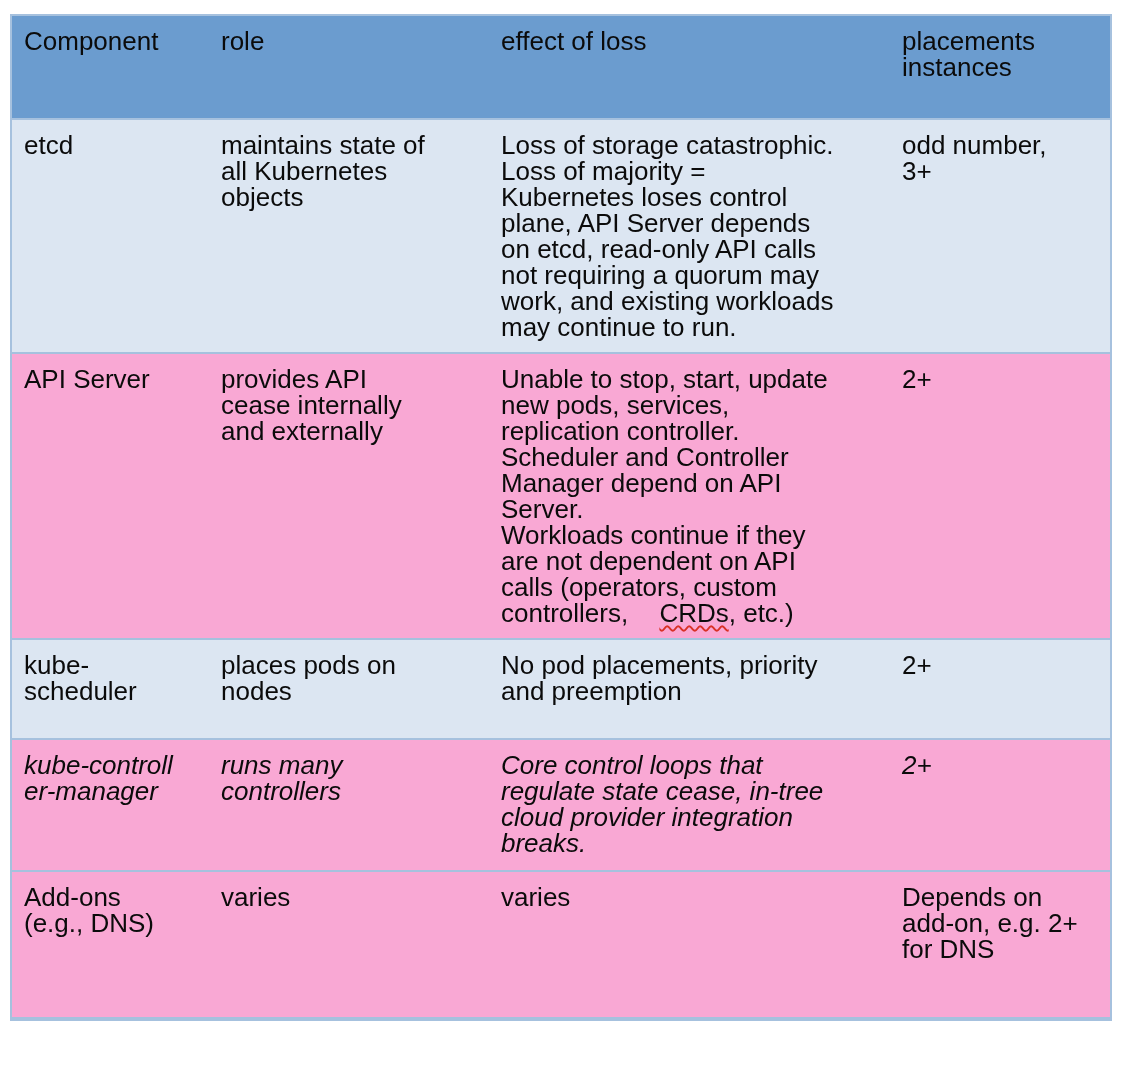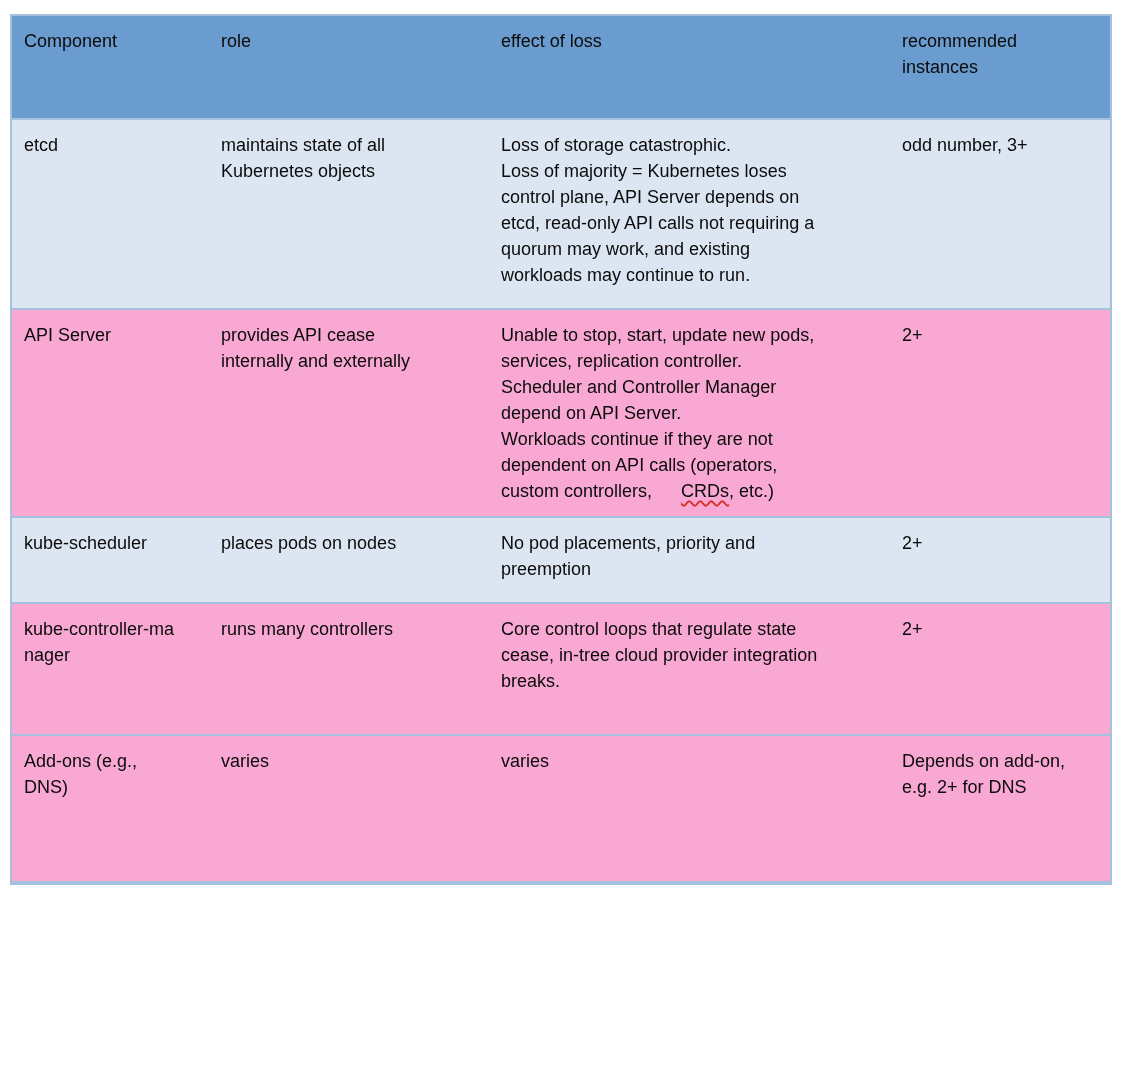--- a/index.html
+++ b/index.html
@@ -25,21 +25,21 @@
     overflow: hidden;
   }
   table.k8s-table {
     border-collapse: collapse;
     table-layout: fixed;
     width: 1100px;
     margin: 14px 0 0 10px;
     border: 2px solid var(--border);
     border-bottom-width: 4px;
     color: var(--text);
-    font-size: 18px;
+    font-size: 26px;
     line-height: 26px;
   }
   col.c1 { width: 198px; }
   col.c2 { width: 280px; }
   col.c3 { width: 401px; }
   col.c4 { width: 221px; }
   th, td {
     vertical-align: top;
     text-align: left;
     font-weight: normal;
@@ -53,22 +53,22 @@
   th:nth-child(2), td:nth-child(2) { padding-right: 48px; }
   th:nth-child(3), td:nth-child(3) { padding-right: 55px; }
   th:nth-child(4), td:nth-child(4) { padding-right: 29px; }
 
   thead tr { height: 104px; background: var(--header-bg); }
   thead th { border-top: none; }
   tbody tr { background: #f9a8d4; }
   tbody tr.stripe { background: var(--stripe-bg); }
   tr.r-etcd   { height: 190px; }
   tr.r-api    { height: 207px; }
-  tr.r-sched  { height: 86px; }
-  tr.r-kcm    { height: 132px; }
+  tr.r-sched  { height: 100px; }
+  tr.r-kcm    { height: 132px; font-style: italic; }
   tr.r-ccm    { height: 147px; }
   tr.r-addons { height: 148px; }
 
   td.break-all { word-break: break-all; }
 
   .squiggle {
     text-decoration: underline;
     text-decoration-style: wavy;
     text-decoration-color: #d93025;
     text-decoration-thickness: 2px;
@@ -86,21 +86,21 @@
       <col class="c1">
         <col class="c2">
         <col class="c3">
         <col class="c4">
     </colgroup>
     <thead>
       <tr>
         <th>Component</th>
         <th>role</th>
         <th>effect of loss</th>
-        <th>recommended instances</th>
+        <th>placements instances</th>
       </tr>
     </thead>
     <tbody>
       <tr class="r-etcd stripe">
         <td>etcd</td>
         <td>maintains state of all Kubernetes objects</td>
         <td>Loss of storage catastrophic.
 Loss of majority = Kubernetes loses control plane, API Server depends on etcd, read-only API calls not requiring a quorum may work, and existing workloads may continue to run.</td>
         <td>odd number, 3+</td>
       </tr>

